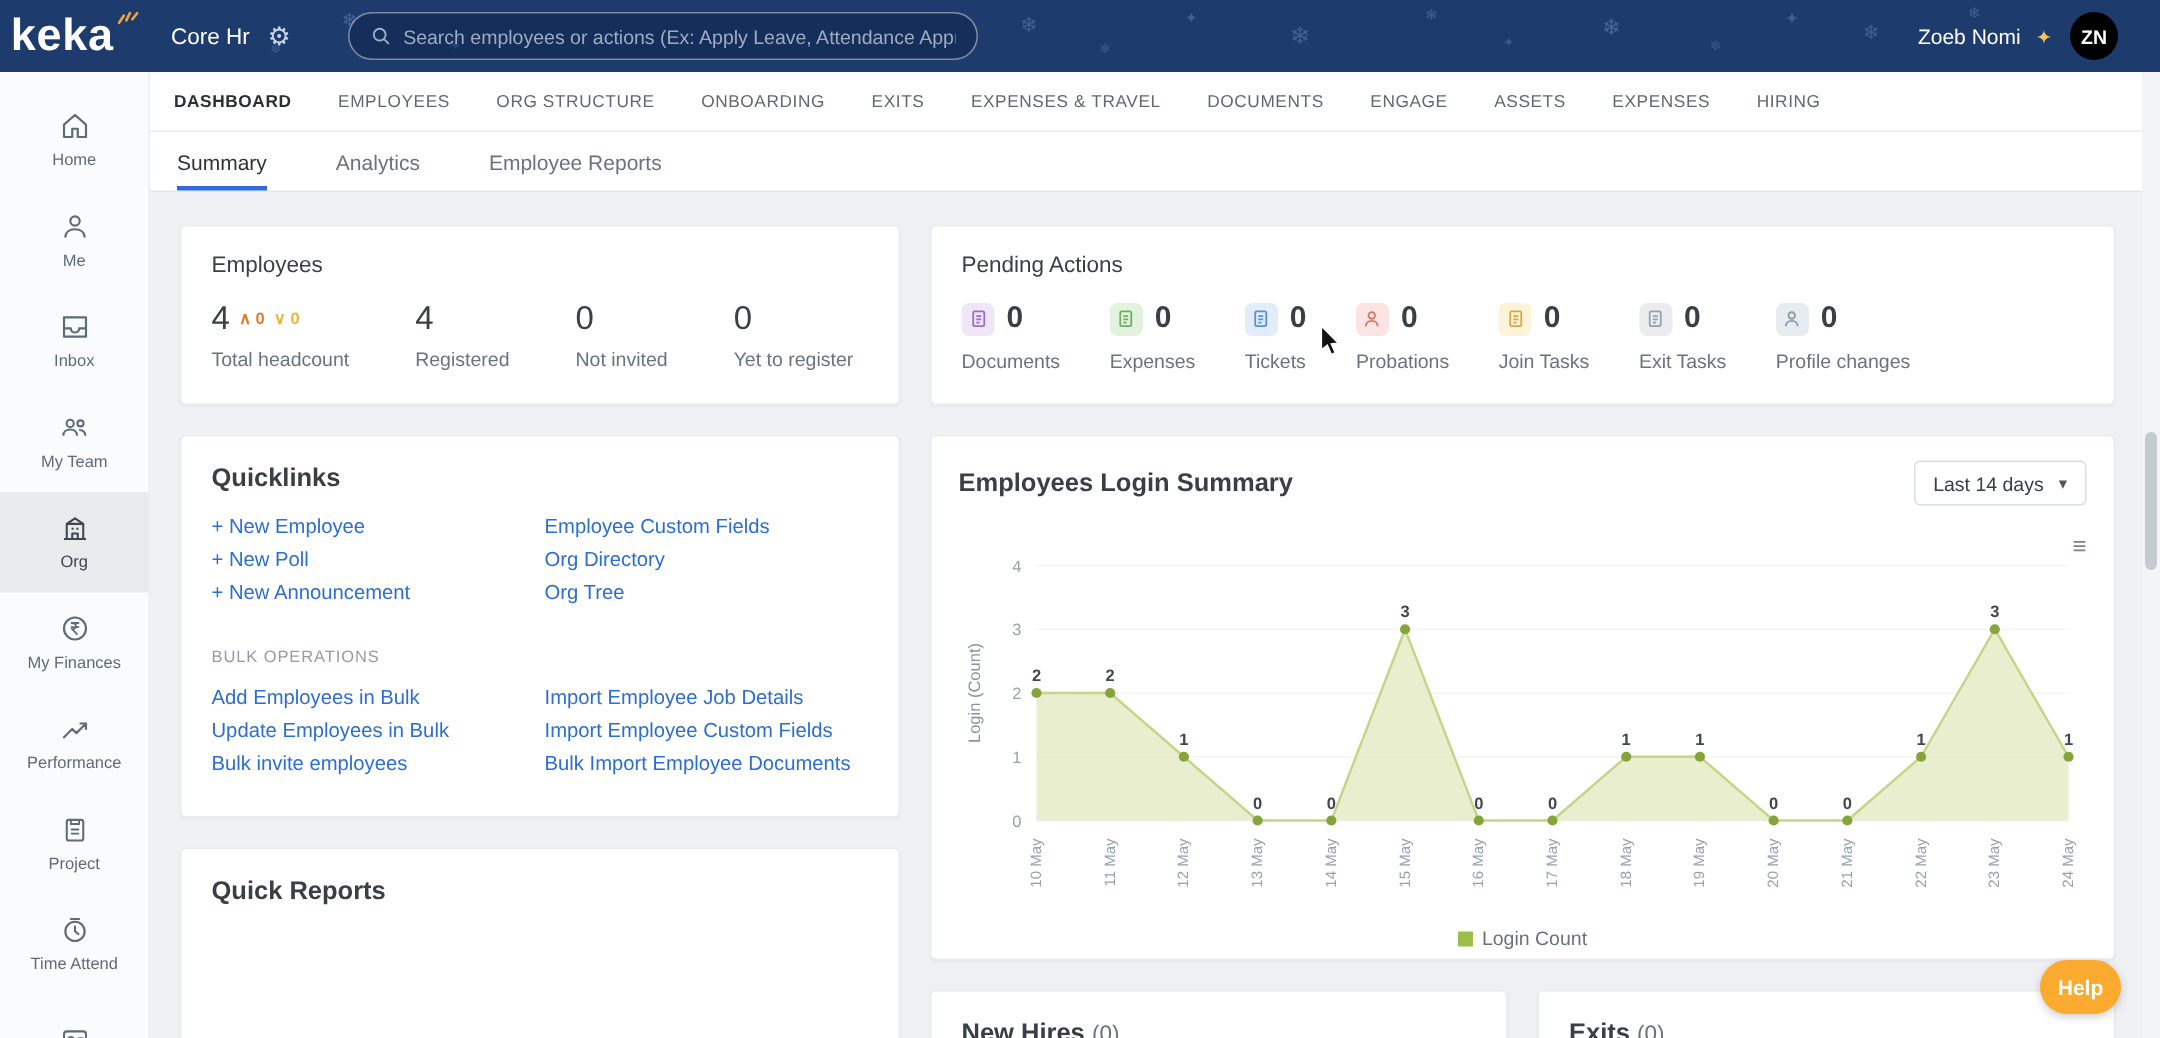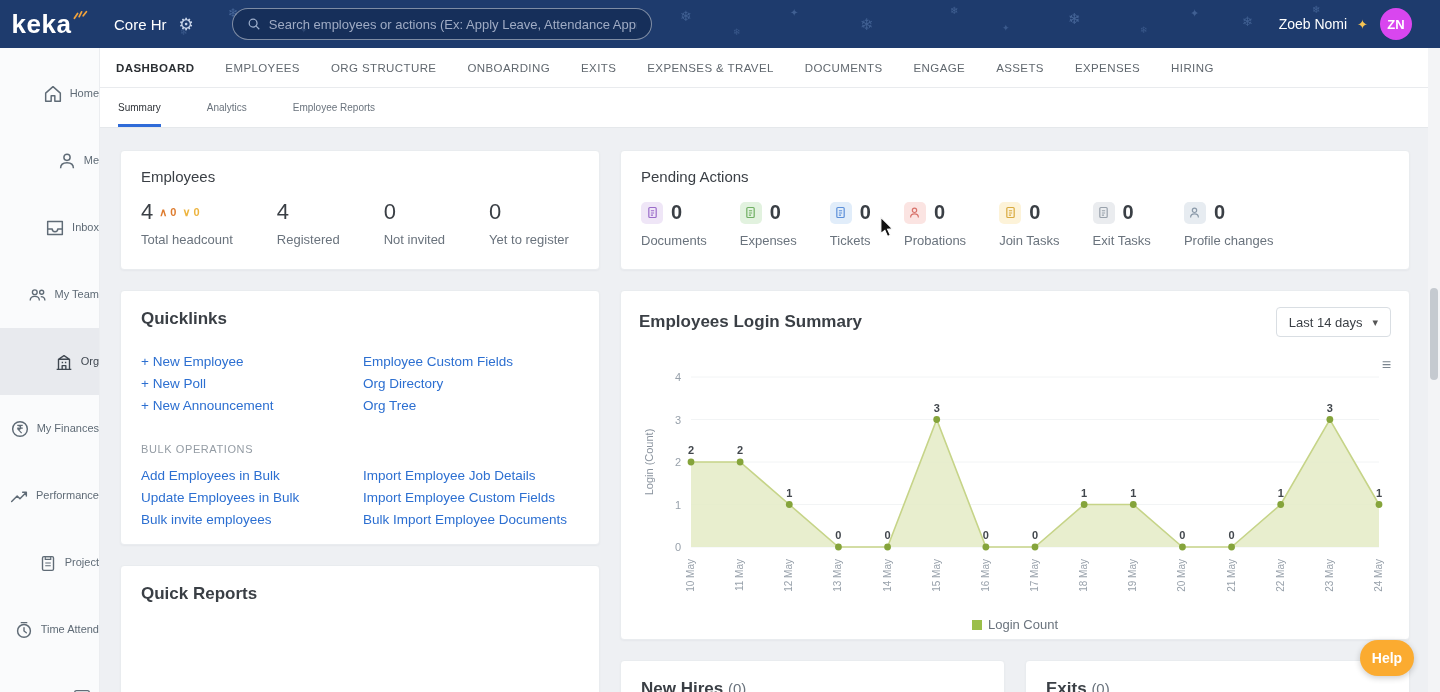--- a/index.html
+++ b/index.html
@@ -5,56 +5,56 @@
   *{margin:0;padding:0;box-sizing:border-box}
   html,body{width:1440px;height:692px;overflow:hidden;background:#eef0f3;
     font-family:"Liberation Sans",sans-serif;position:relative}
 
   
   .topbar{position:absolute;top:0;left:0;width:1440px;height:48px;background:#1e3b6d;
     display:flex;align-items:center;z-index:40;overflow:hidden}
   .deco-layer{position:absolute;inset:0;pointer-events:none}
   .deco{position:absolute;color:#8fb4e8;line-height:1}
   .logo{width:100px;display:flex;justify-content:center;align-items:flex-start;position:relative;z-index:2}
-  .logo-text{color:#fff;font-size:26px;font-weight:bold;letter-spacing:.5px}
+  .logo-text{color:#fff;font-size:30px;font-weight:bold;letter-spacing:.5px}
   .logo-sparks{margin-left:1px;margin-top:-2px}
   .product{display:flex;align-items:center;gap:12px;color:#fff;font-size:15px;z-index:2;margin-left:14px}
   .gear{color:#c9d5ea;font-size:17px;cursor:pointer}
   .search{margin-left:38px;width:420px;height:32px;border-radius:16px;z-index:2;
     background:rgba(10,25,55,.35);border:1px solid rgba(255,255,255,.45);
     display:flex;align-items:center;padding:0 14px;gap:8px}
   .s-icon{width:14px;height:14px;color:#9fb0cd;display:flex}
   .search input{flex:1;background:transparent;border:none;outline:none;color:#dfe6f2;font-size:13px;
     font-family:"Liberation Sans",sans-serif}
   .search input::placeholder{color:#9fabc4}
   .tb-right{margin-left:auto;display:flex;align-items:center;padding-right:28px;z-index:2}
   .uname{color:#fff;font-size:14px;margin-right:10px;cursor:pointer}
   .spark{color:#f6c453;font-size:13px;margin-right:12px}
-  .avatar{width:32px;height:32px;border-radius:50%;background:#d946ef;color:#fff;font-size:13px;
+  .avatar{width:32px;height:32px;border-radius:50%;background:#000000;color:#fff;font-size:13px;
     font-weight:bold;display:flex;align-items:center;justify-content:center;cursor:pointer}
 
   
   .sidebar{position:absolute;top:48px;left:0;width:100px;bottom:0;background:#fafbfc;
     border-right:1px solid #ebedf0;padding-top:12px;z-index:30}
-  .side-item{height:67px;display:flex;flex-direction:row;align-items:center;justify-content:flex-end;
+  .side-item{height:67px;display:flex;flex-direction:column;align-items:center;justify-content:center;
     gap:6px;cursor:pointer;color:#5f6b76}
   .side-item.active{background:#e8eaee;color:#3f4750}
   .side-icon{width:22px;height:22px;display:flex}
   .side-icon svg{width:22px;height:22px}
   .side-label{font-size:11px;text-align:center;line-height:1.1}
 
   
   .main{position:absolute;left:100px;top:48px;right:0;bottom:0}
   .topnav{height:40px;background:#fff;border-bottom:1px solid #e9ebee;display:flex;align-items:center;
     gap:31px;padding-left:16px}
   .nav-tab{font-size:11.5px;letter-spacing:.4px;color:#61686f;cursor:pointer;white-space:nowrap}
   .nav-tab.active{color:#2b2f33;font-weight:bold}
   .subnav{height:40px;background:#fff;border-bottom:1px solid #e5e8eb;display:flex;align-items:stretch;
     gap:46px;padding-left:18px}
-  .sub-tab{font-size:10px;color:#6a737d;cursor:pointer;display:flex;align-items:center;
+  .sub-tab{font-size:14px;color:#6a737d;cursor:pointer;display:flex;align-items:center;
     border-bottom:3px solid transparent;padding-top:3px}
   .sub-tab.active{color:#2f3338;font-weight:500;border-bottom-color:#2f6bd8}
 
   .content{padding:22px 30px 0 20px;display:grid;grid-template-columns:480px 790px;column-gap:20px;align-items:start}
   .col{display:flex;flex-direction:column;gap:20px}
   .card{background:#fff;border:1px solid #e9ecef;border-radius:4px;box-shadow:0 1px 2px rgba(20,30,50,.04);position:relative}
 
   
   .employees-card{height:120px;padding:17px 20px}
   .card-title-sm{font-size:15px;font-weight:500;color:#3a3f45}
@@ -73,21 +73,21 @@
   .pa-icon{width:22px;height:22px;border-radius:5px;display:flex;align-items:center;justify-content:center}
   .pa-icon svg{width:13px;height:13px}
   .pa-count{font-size:20px;font-weight:600;color:#3a3f45}
   .pa-label{font-size:13px;color:#6a737d;margin-top:9px;white-space:nowrap}
   .pa-item{cursor:pointer}
 
   
   .ql-card{height:255px;padding:18px 20px}
   .qr-card{height:170px;padding:18px 20px}
   .card-title-lg{font-size:17px;font-weight:600;color:#3a3f45}
-  .link-grid{display:grid;grid-template-columns:222px auto;margin-top:25px}
+  .link-grid{display:grid;grid-template-columns:222px auto;margin-top:14px}
   .link{display:block;color:#2c6fd1;font-size:13.5px;margin-bottom:7px;cursor:pointer;text-decoration:none;white-space:nowrap}
   .bulk-label{font-size:11px;color:#949ca4;letter-spacing:.6px;margin-top:23px}
   .bulk-label + .link-grid{margin-top:13px}
 
   
   .chart-card{height:350px;padding:16px 18px}
   .chart-head{display:flex;justify-content:space-between;align-items:center}
   .range-select{display:flex;align-items:center;gap:10px;border:1px solid #d9dee3;border-radius:4px;
     height:30px;padding:0 12px;font-size:13px;color:#3a3f45;cursor:pointer}
   .chev{color:#555;font-size:11px}

